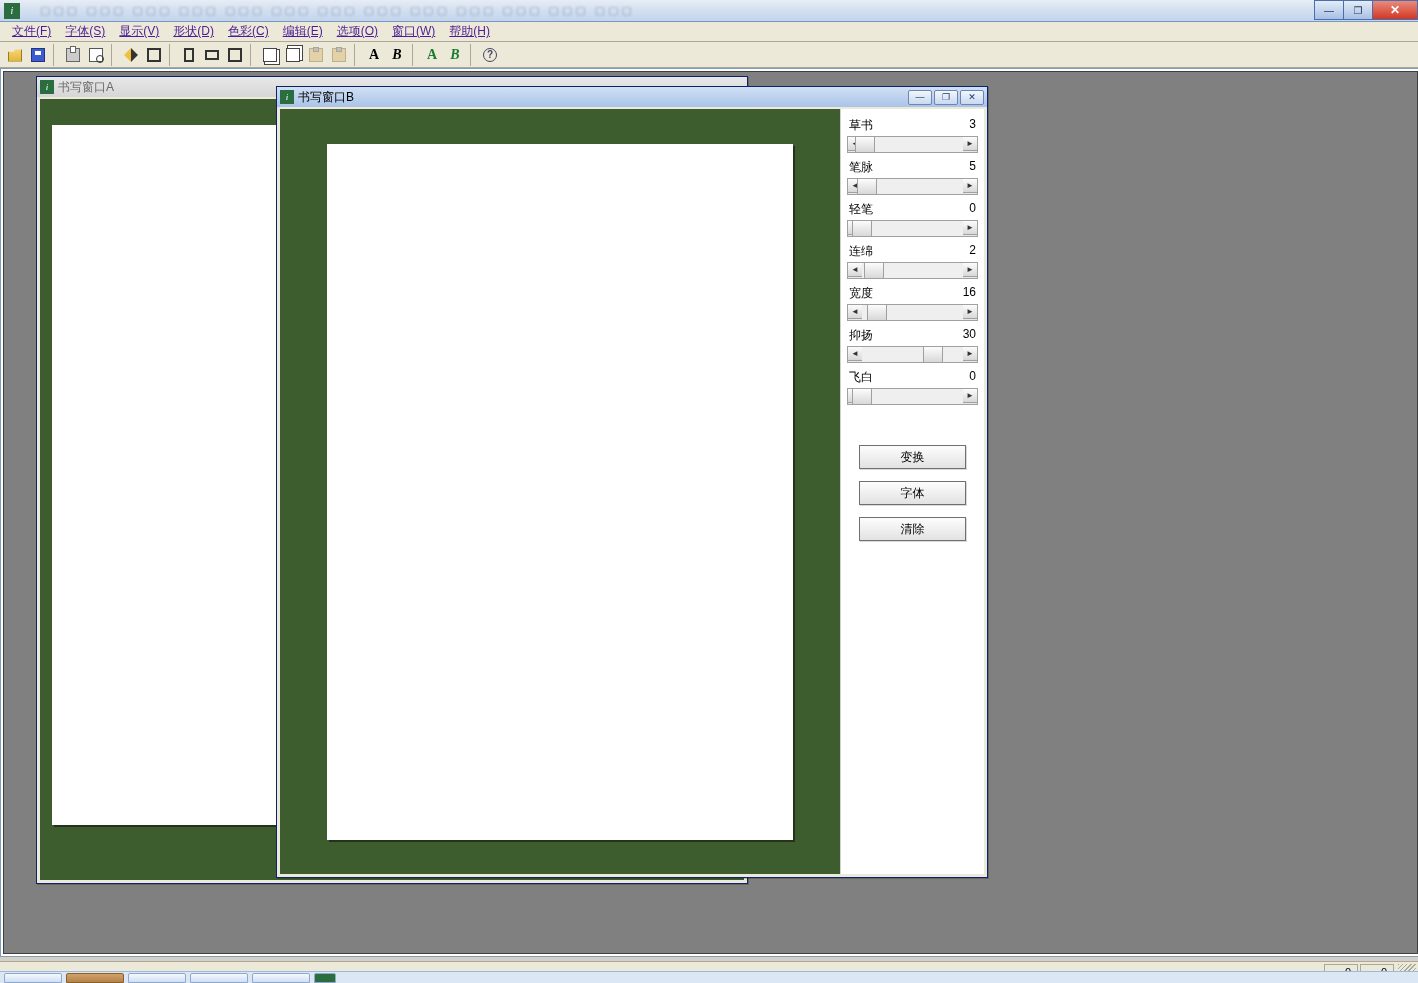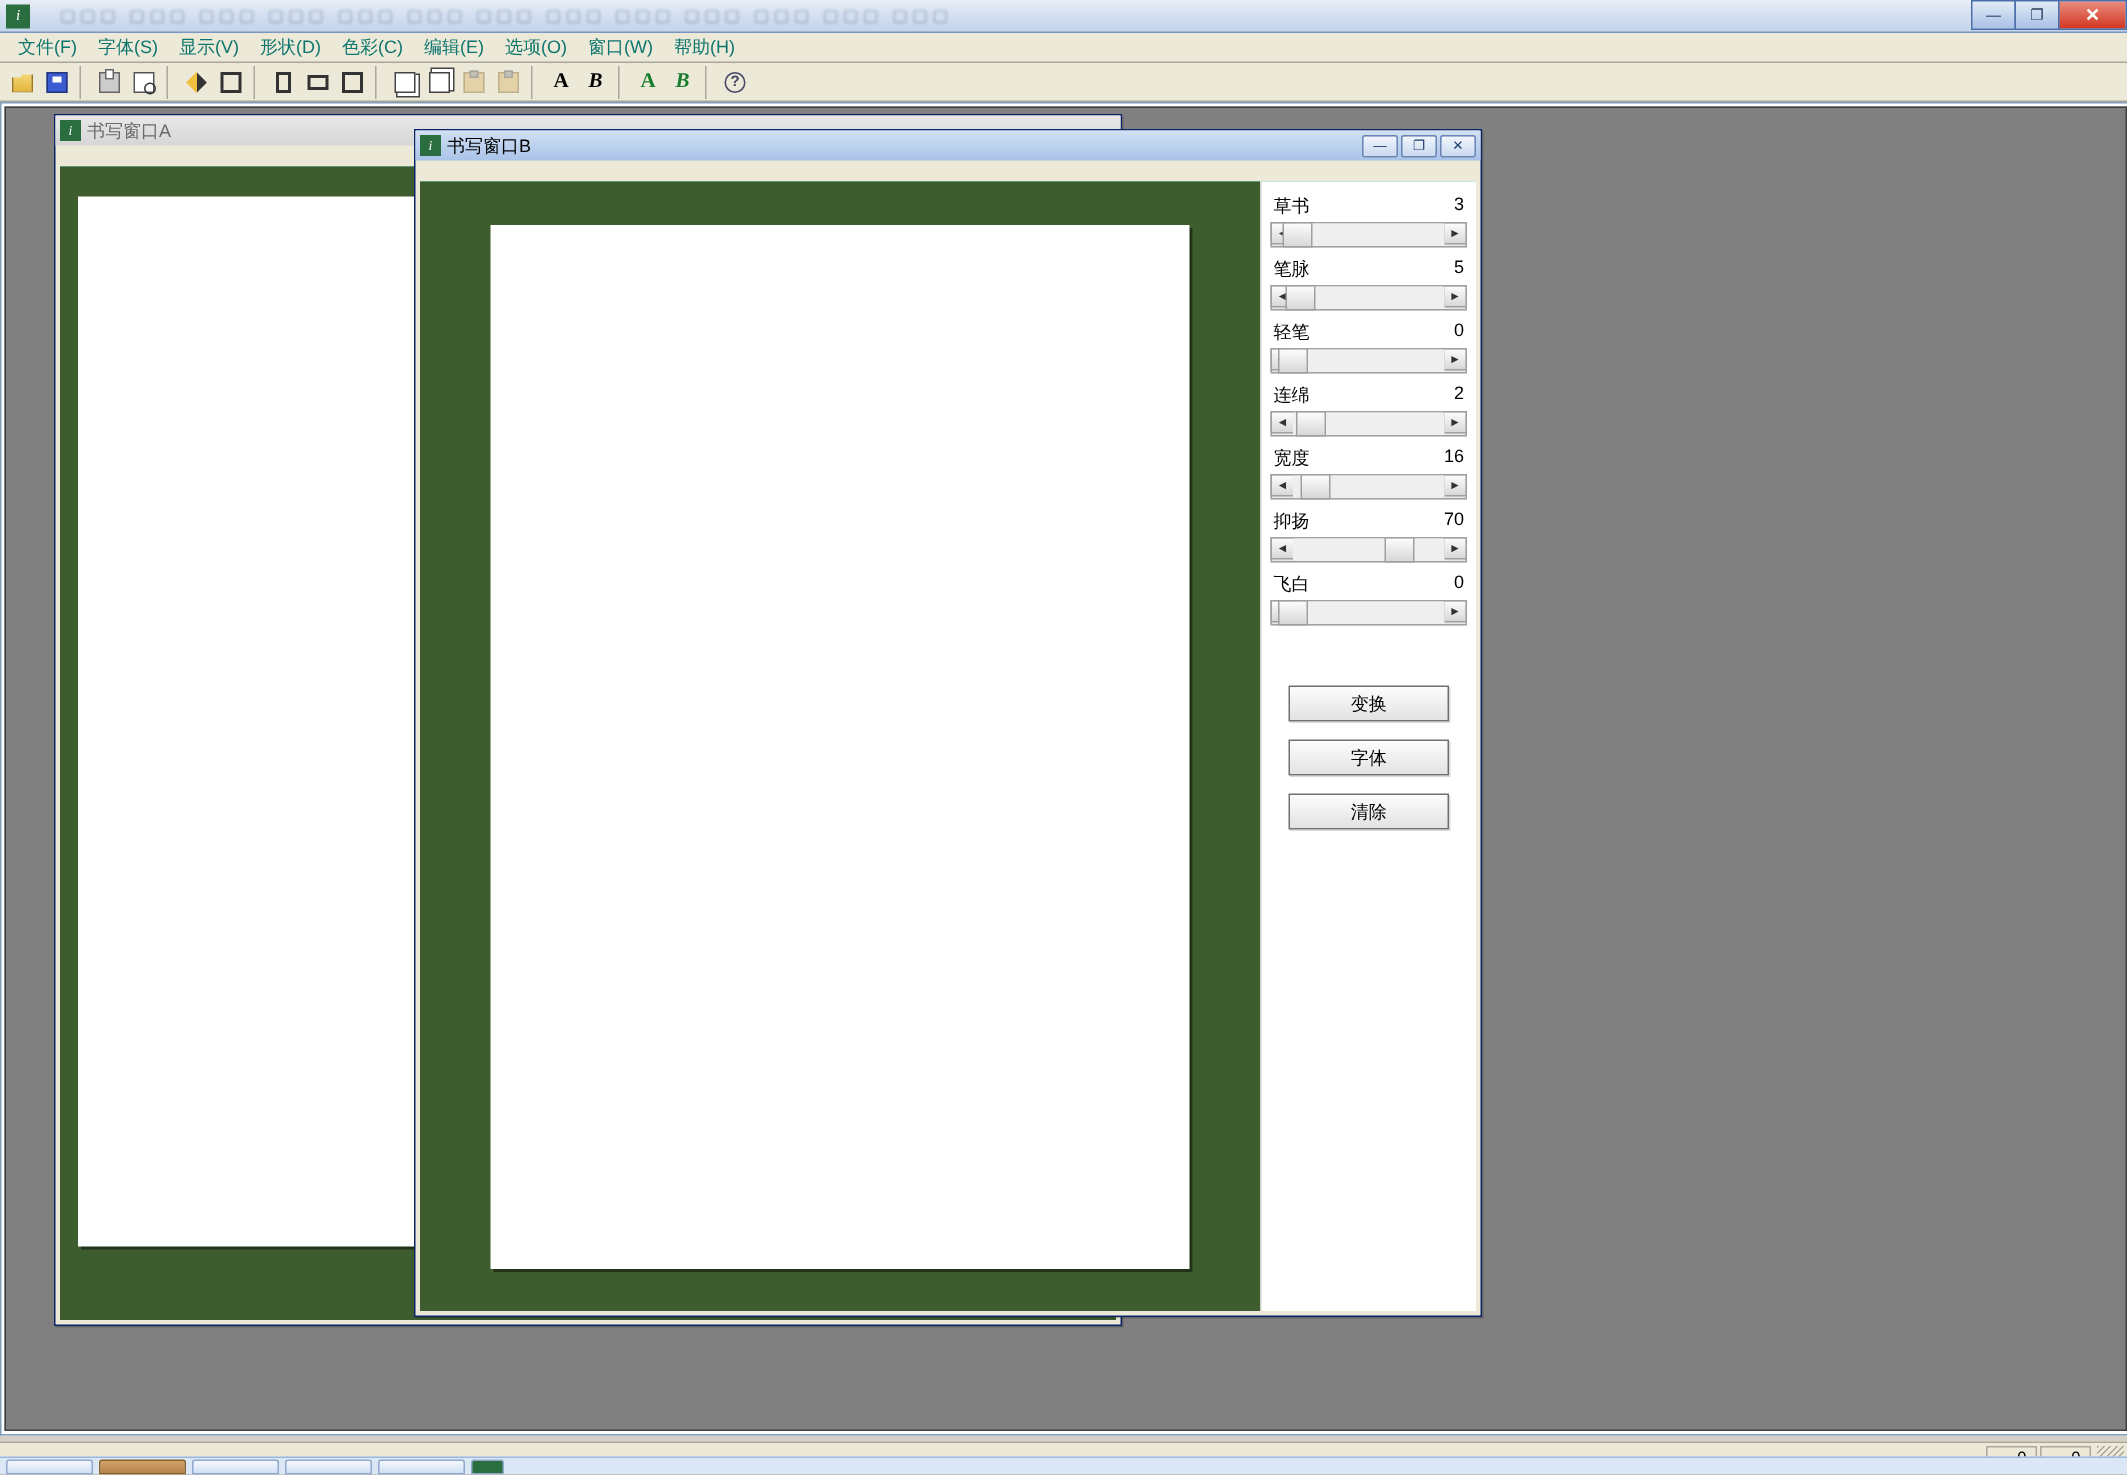--- a/index.html
+++ b/index.html
@@ -62,21 +62,22 @@
   background: #ece9d8;
   border-bottom: 1px solid #aca899;
   display:flex; align-items:center;
   padding-left: 6px;
   gap: 2px;
 }
 .menubar .menu-item {
   padding: 2px 6px;
   cursor: default;
   font-size: 12px;
-  color: #0f766e;
+  color: #4c1d95;
+  text-decoration: underline;
 }
 
 
 .toolbar {
   height: 26px;
   background: #ece9d8;
   border-bottom: 1px solid #aca899;
   display:flex; align-items:center;
   padding-left: 4px;
   gap: 0;
@@ -138,23 +139,22 @@
   width: 24px; height:15px;
   border:1px solid #6b85b4;
   background: linear-gradient(to bottom,#f2f6fc,#c9d9ef);
   display:flex;align-items:center;justify-content:center;
   font-size:9px; color:#1b3a6e;
   border-radius:2px;
 }
 
 .child-client {
   position:absolute; left:3px; right:3px; top:22px; bottom:3px;
-  background:#14b8a6;
+  background:#c2410c;
   display:flex;
-  margin-top:12px;
 }
 
 
 .canvas-frame {
   background:#3e5d2f;
   display:flex; align-items:center; justify-content:center;
   position:relative;
 }
 .canvas-paper {
   background:#fff;
@@ -447,21 +447,21 @@
                   <div class="arrow">◄</div>
                   <div class="track">
                     <div class="thumb" style="left:calc(15% - 10px);"></div>
                   </div>
                   <div class="arrow">►</div>
                 </div>
               </div>
               <div class="slider-group">
                 <div class="slider-head">
                   <span>抑扬</span>
-                  <span>70</span>
+                  <span>30</span>
                 </div>
                 <div class="h-scroll">
                   <div class="arrow">◄</div>
                   <div class="track">
                     <div class="thumb" style="left:calc(70% - 10px);"></div>
                   </div>
                   <div class="arrow">►</div>
                 </div>
               </div>
               <div class="slider-group">

